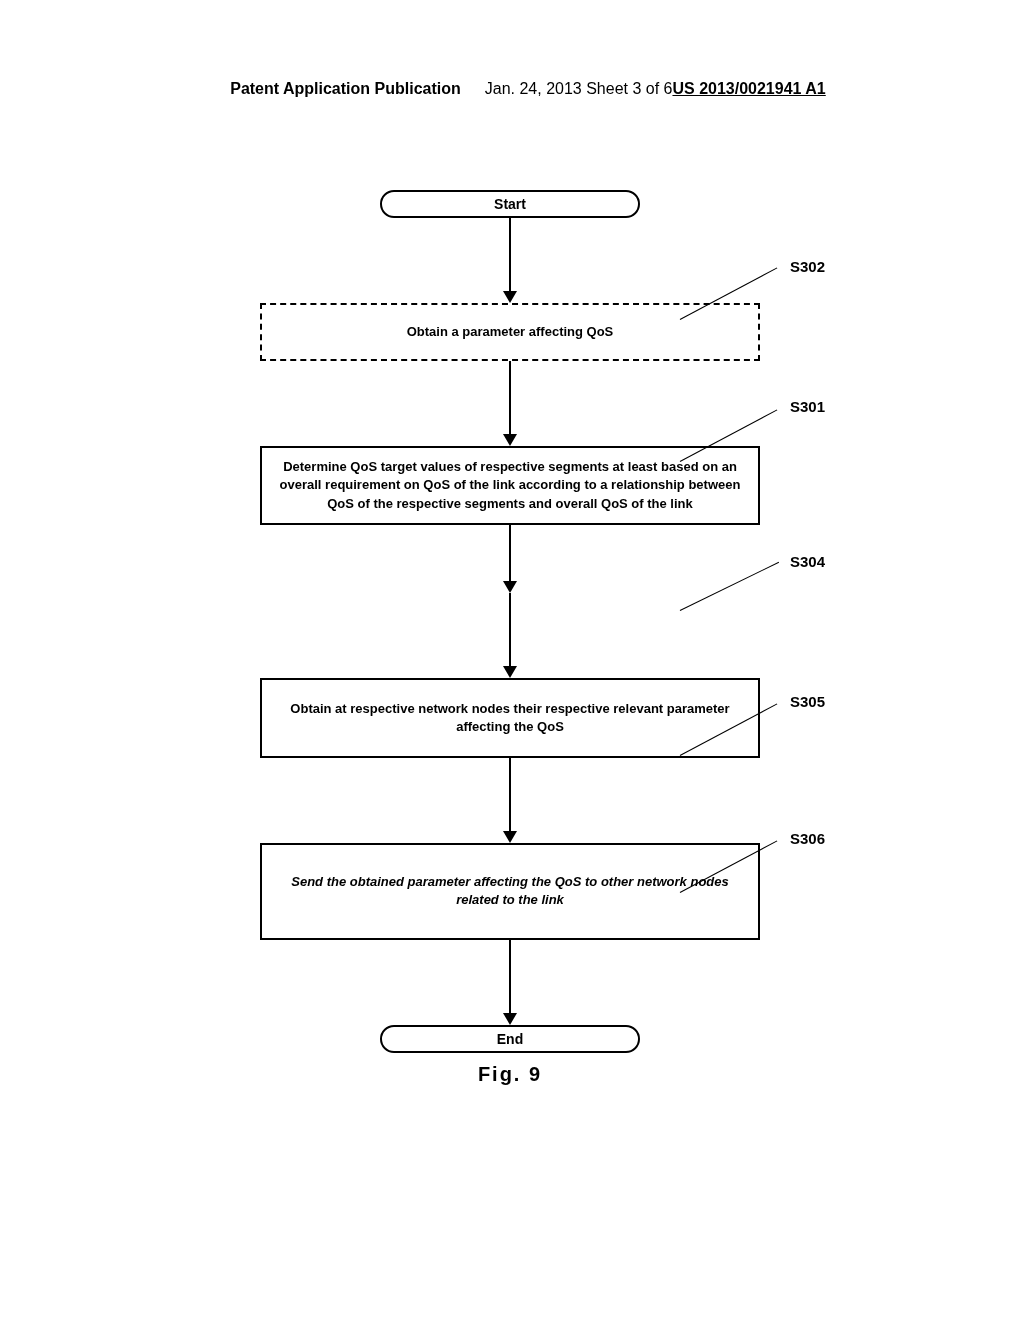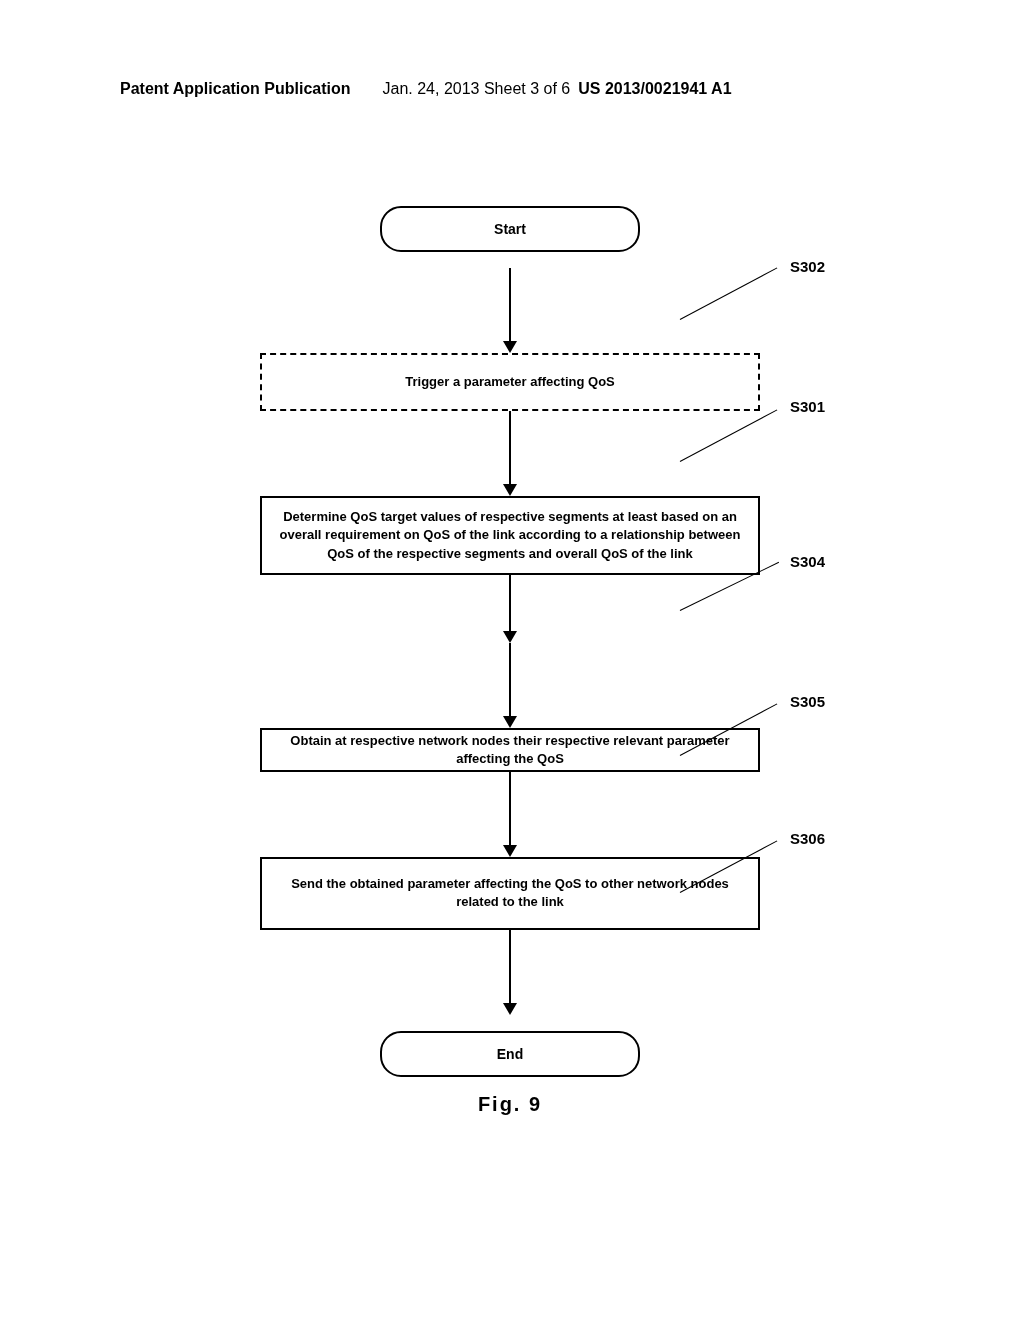--- a/index.html
+++ b/index.html
@@ -9,46 +9,46 @@
     }
     body {
       font-family: Arial, sans-serif;
       background: white;
       width: 1024px;
       height: 1320px;
       position: relative;
     }
     .header {
       display: flex;
-      justify-content: flex-start;
+      justify-content: center;
       padding: 80px 88px 0 120px;
       font-size: 16px;
-      gap: 8px;
     }
     .header-left {
       font-weight: bold;
     }
     .header-center {
       font-weight: normal;
       margin-left: 24px;
     }
     .header-right {
       font-weight: bold;
+      text-decoration: underline;
     }
     .flowchart {
       position: absolute;
       top: 190px;
       left: 180px;
       width: 660px;
     }
     .terminal {
       position: relative;
-      margin: 16px auto;
+      margin: 0 auto;
       width: 260px;
-      height: 46px;
+      height: 28px;
       border: 2px solid black;
       border-radius: 21px;
       display: flex;
       align-items: center;
       justify-content: center;
       font-weight: bold;
       font-size: 14px;
     }
     .process-box {
       position: relative;
@@ -123,21 +123,21 @@
 
   <div class="arrow-container" style="height:85px;">
     <div class="arrow-line" style="height:75px;"></div>
     <div class="arrow-head"></div>
   </div>
 
   <div class="label" style="top:68px; left:610px;">S302</div>
   <div class="lead-line" style="top:129px; left:500px; width:110px; transform:rotate(-28deg);"></div>
 
   <div class="process-box dashed" style="padding:18px;">
-    <span>Trigger a parameter affecting QoS</span>
+    <span>Obtain a parameter affecting QoS</span>
   </div>
 
   <div class="arrow-container" style="height:85px;">
     <div class="arrow-line" style="height:75px;"></div>
     <div class="arrow-head"></div>
   </div>
 
   <div class="label" style="top:208px; left:610px;">S301</div>
   <div class="lead-line" style="top:271px; left:500px; width:110px; transform:rotate(-28deg);"></div>
 
@@ -155,33 +155,33 @@
 
 
   <div class="arrow-container" style="height:85px;">
     <div class="arrow-line" style="height:75px;"></div>
     <div class="arrow-head"></div>
   </div>
 
   <div class="label" style="top:503px; left:610px;">S305</div>
   <div class="lead-line" style="top:565px; left:500px; width:110px; transform:rotate(-28deg);"></div>
 
-  <div class="process-box" style="padding:2px 18px;">
+  <div class="process-box" style="padding:20px 18px;">
     <span>Obtain at respective network nodes their respective relevant parameter affecting the QoS</span>
   </div>
 
   <div class="arrow-container" style="height:85px;">
     <div class="arrow-line" style="height:75px;"></div>
     <div class="arrow-head"></div>
   </div>
 
   <div class="label" style="top:640px; left:610px;text-align:center;">S306</div>
   <div class="lead-line" style="top:702px; left:500px; width:110px; transform:rotate(-28deg);"></div>
 
-  <div class="process-box" style="padding:16px 18px;">
+  <div class="process-box" style="padding:28px 18px;font-style:italic;">
     <span>Send the obtained parameter affecting the QoS to other network nodes related to the link</span>
   </div>
 
   <div class="arrow-container" style="height:85px;">
     <div class="arrow-line" style="height:75px;"></div>
     <div class="arrow-head"></div>
   </div>
 
   <div class="terminal">
     <span>End</span>

